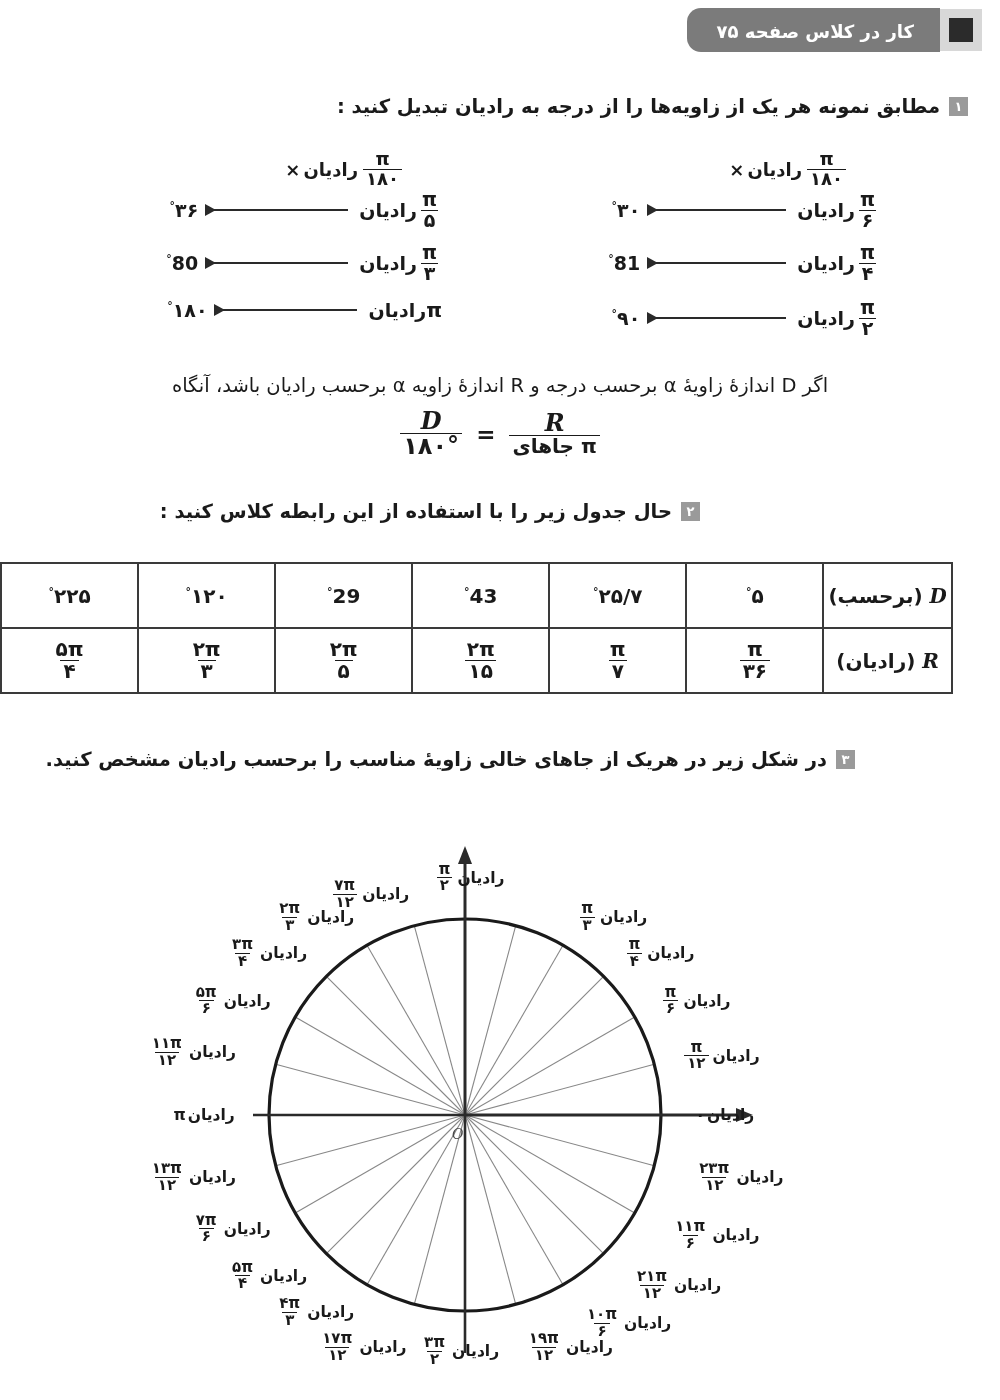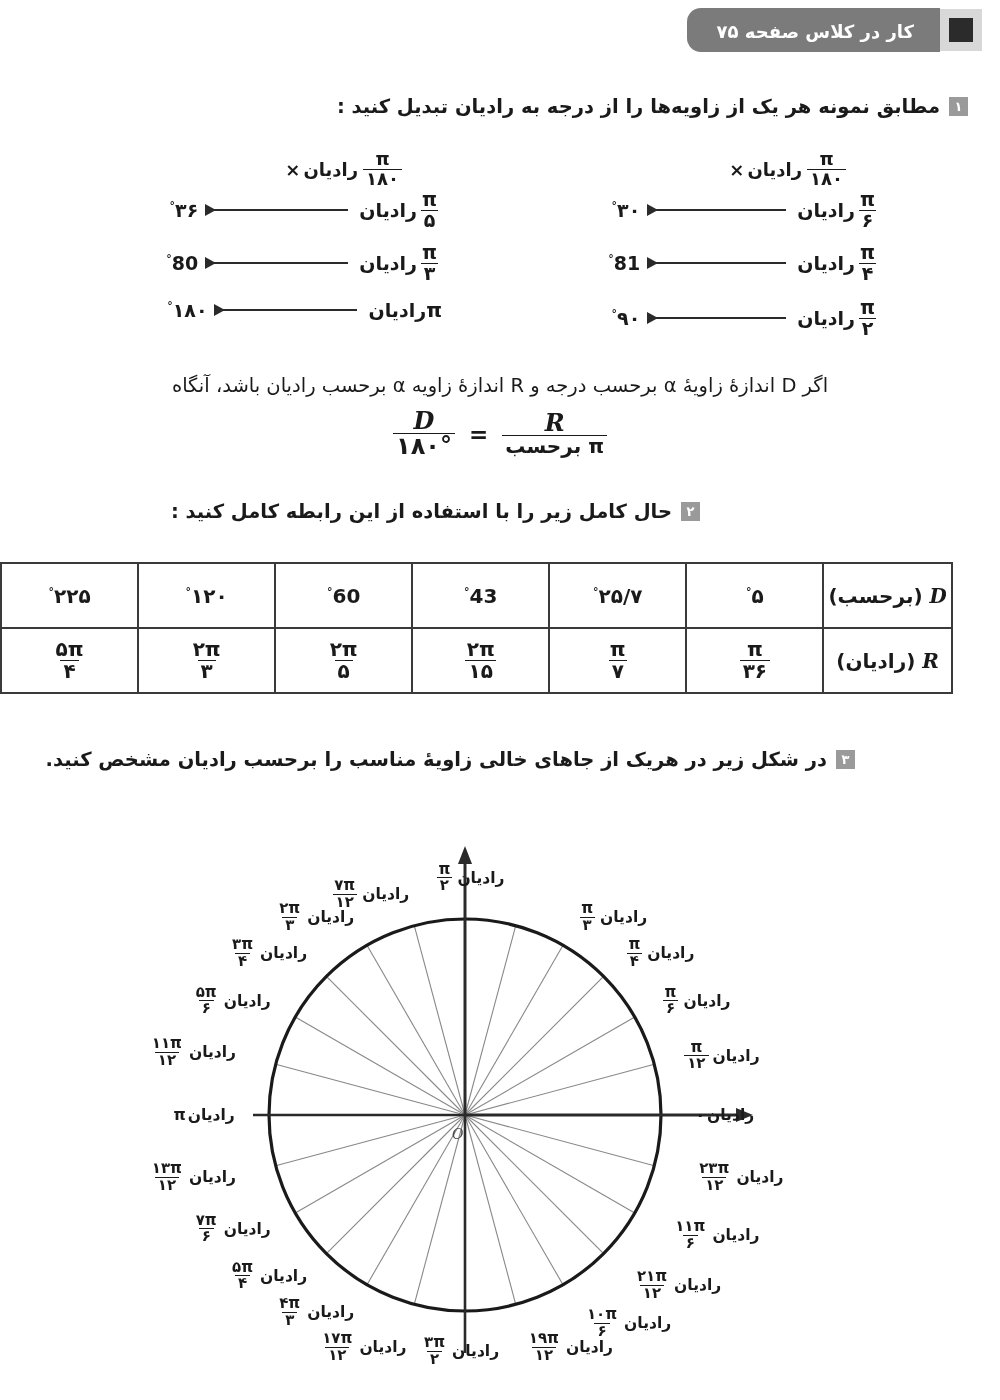--- a/index.html
+++ b/index.html
@@ -256,27 +256,27 @@
   <div style="position:absolute;top:352px;left:0;width:1000px;text-align:center;font-size:19.5px;font-weight:normal;direction:rtl;margin-top:22px;">اگر D اندازهٔ زاویهٔ α برحسب درجه و R اندازهٔ زاویه α برحسب رادیان باشد، آنگاه</div>
 
   <div class="formula-box" style="top:408px;">
     <span class="frac" style="font-size:24px;">
       <span class="num mathit">D</span>
       <span class="den">۱۸۰°</span>
     </span>
     <span class="eq">=</span>
     <span class="frac" style="font-size:24px;">
       <span class="num mathit">R</span>
-      <span class="den" style="direction:rtl;font-size:20px;">π برحسب</span>
+      <span class="den" style="direction:rtl;font-size:20px;">π جاهای</span>
     </span>
   </div>
 
   <div class="q-line" style="top:500px;right:300px;">
     <span class="q-num">۲</span>
-    <span>حال کامل زیر را با استفاده از این رابطه کامل کنید :</span>
+    <span>حال جدول زیر را با استفاده از این رابطه کلاس کنید :</span>
   </div>
 
   <div class="tbl-wrap" style="top:562px;right:47px;">
     <table class="conv-table">
       <tbody>
         <tr>
           <td class="hdr-cell">
             <span class="mathit" style="font-style:italic;">D</span>
             <span>(برحسب)</span>
           </td>
@@ -293,21 +293,21 @@
               </span>
           </td>
           <td class="val-cell">
             <span class="cell-deg">
                 <span>43</span>
                 <span class="deg-mark">°</span>
               </span>
           </td>
           <td class="val-cell">
             <span class="cell-deg">
-                <span>60</span>
+                <span>29</span>
                 <span class="deg-mark">°</span>
               </span>
           </td>
           <td class="val-cell">
             <span class="cell-deg">
                 <span>۱۲۰</span>
                 <span class="deg-mark">°</span>
               </span>
           </td>
           <td class="val-cell">

